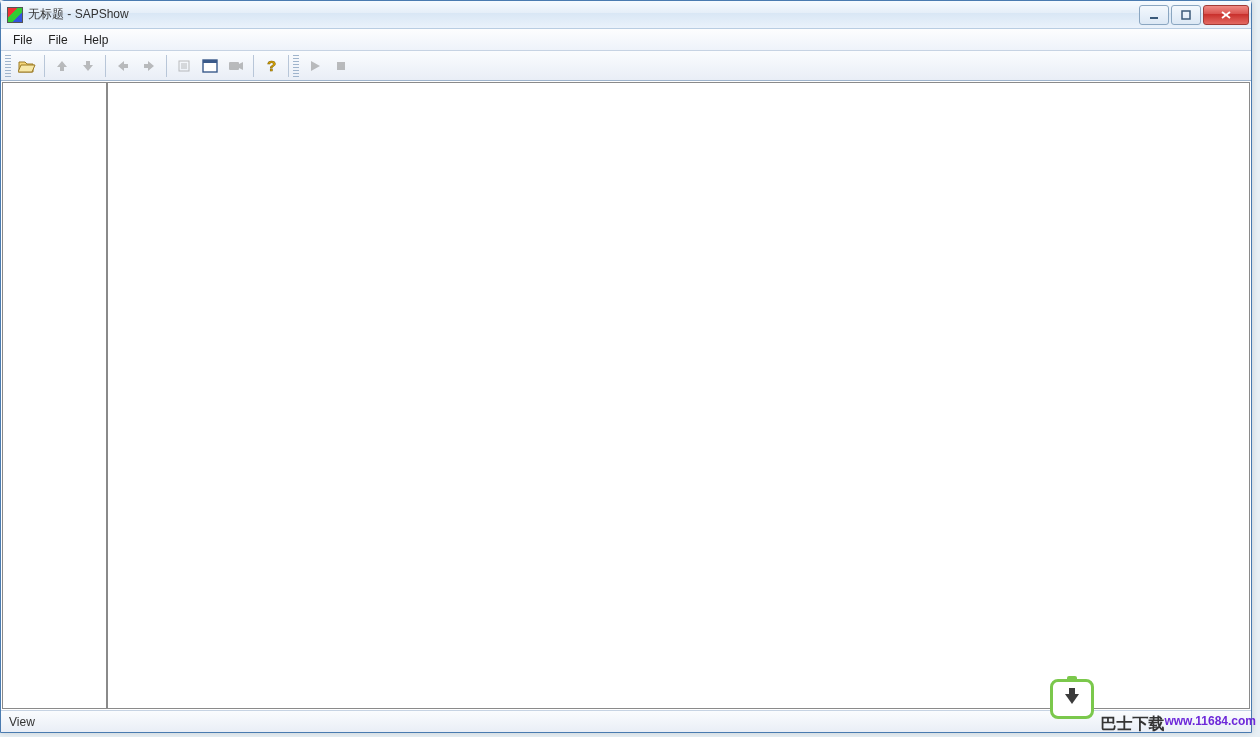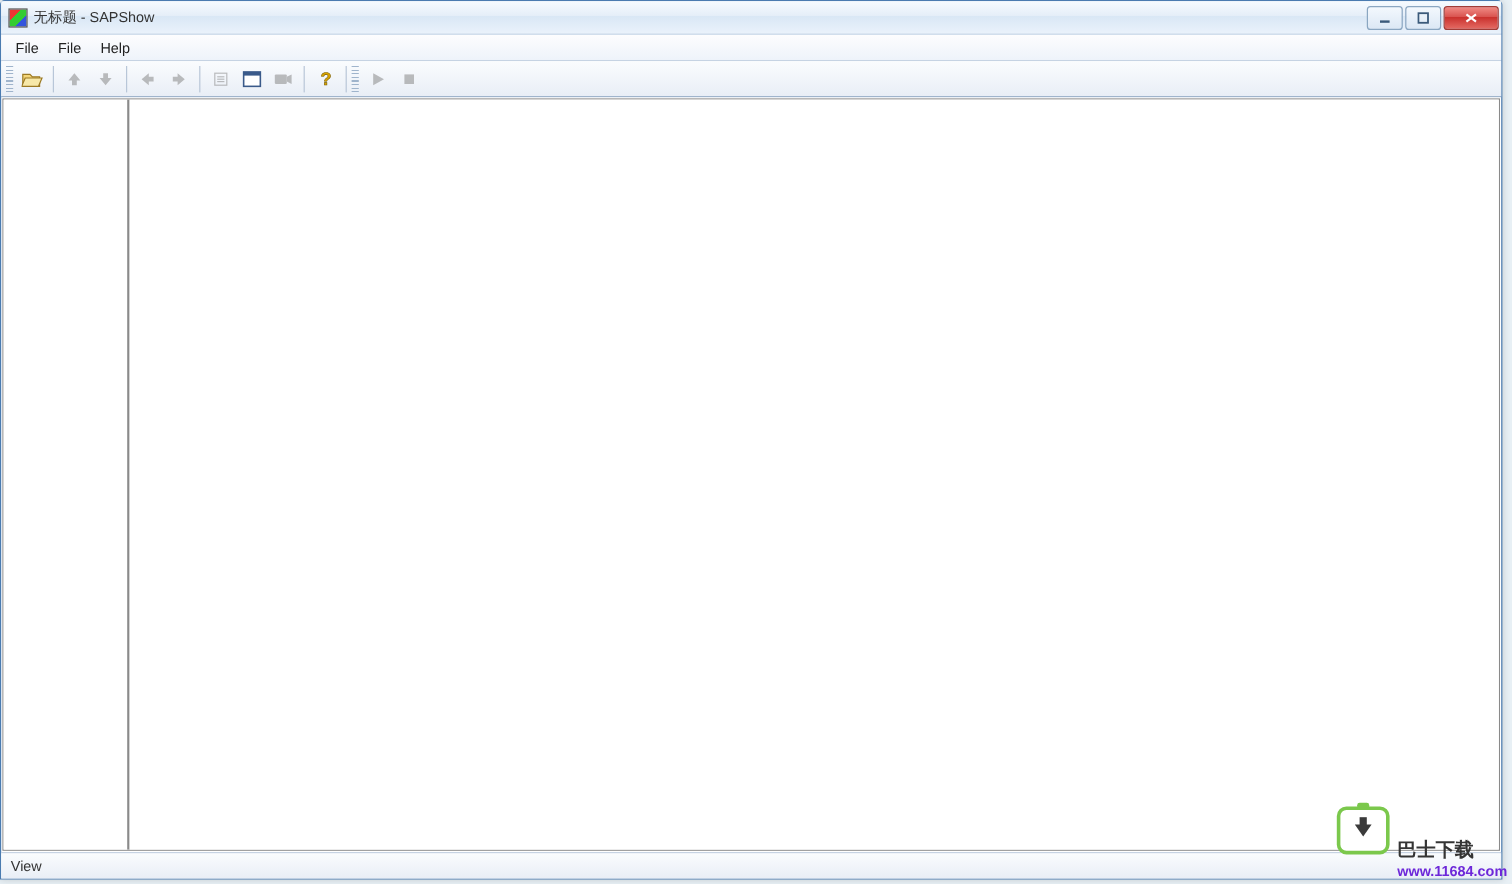--- a/index.html
+++ b/index.html
@@ -93,21 +93,21 @@
   transform: translateX(-50%); background: #7bc84c; border-radius: 2px 2px 0 0;
 }
 .wm-icon .arrow {
   position: absolute; left: 50%; top: 50%; transform: translate(-50%,-50%);
   width: 0; height: 0; border-left: 7px solid transparent; border-right: 7px solid transparent;
   border-top: 10px solid #3b3b3b;
 }
 .wm-icon .arrow::before {
   content: ""; position: absolute; left: -3px; top: -16px; width: 6px; height: 10px; background: #3b3b3b;
 }
-.wm-text { display: flex; flex-direction: column; line-height: 1.2; margin-top: 48px; }
+.wm-text { display: flex; flex-direction: row; line-height: 1.2; margin-top: 48px; }
 .wm-text .cn { color: #343434; font-weight: bold; font-size: 16px; }
 .wm-text .url { color: #6d28d9; font-size: 12px; font-weight: bold; }
 </style>
 </head>
 <body>
 
 <div class="window">
 
   <div class="titlebar">
     <span class="app-icon"></span>

